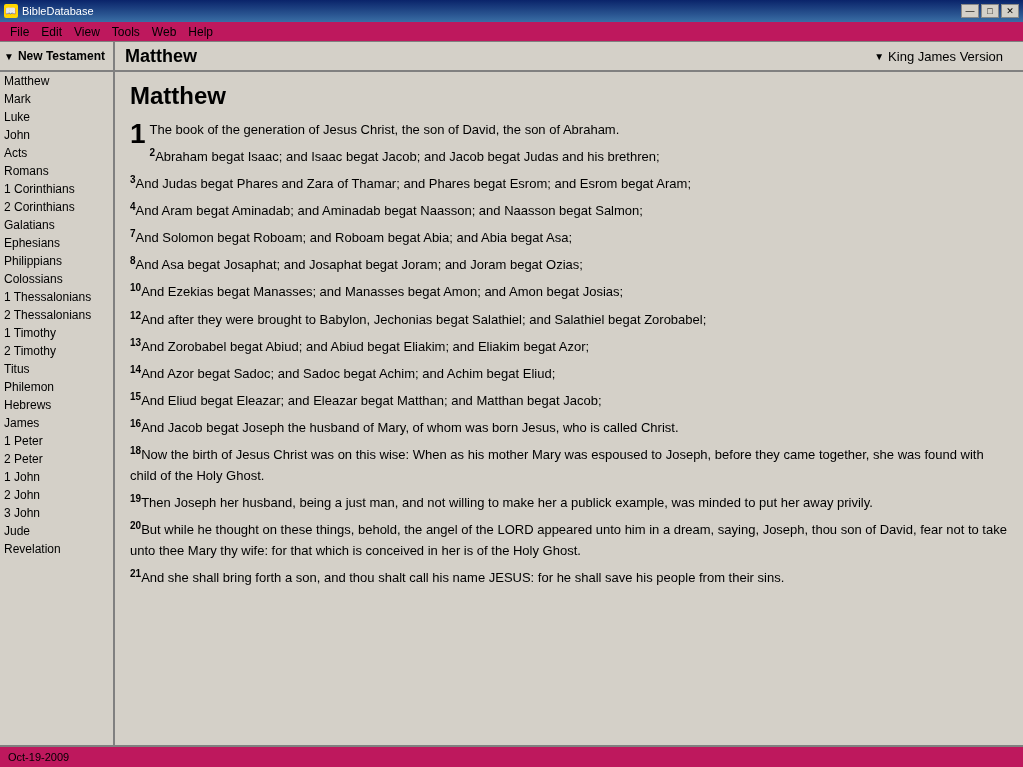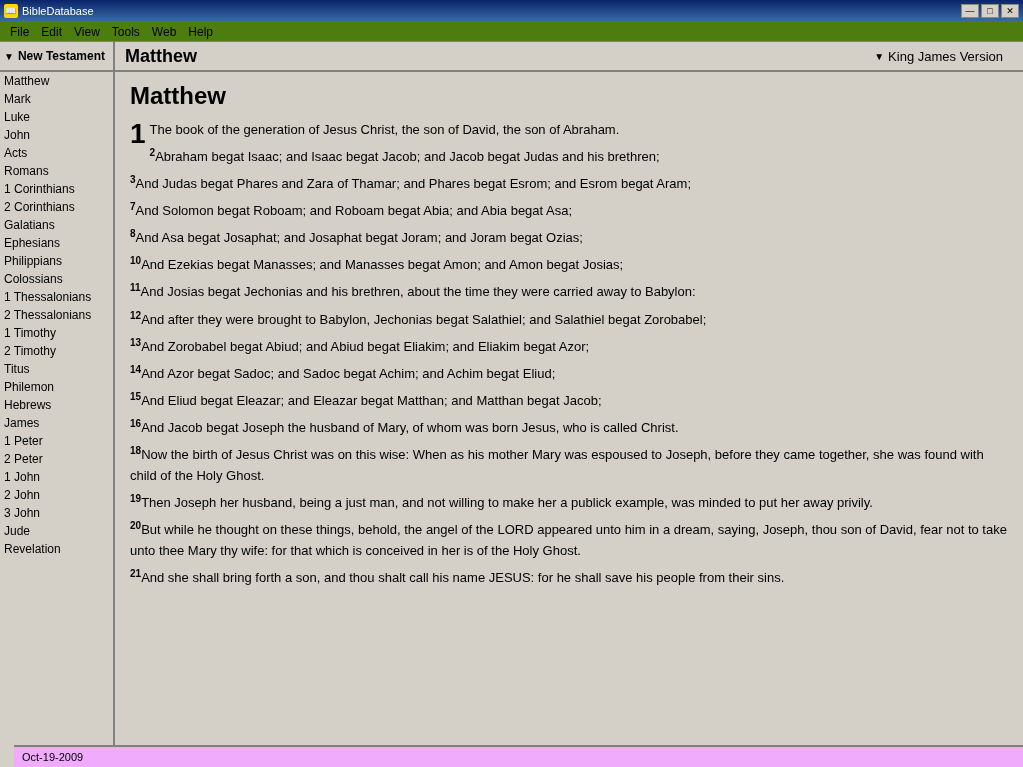--- a/index.html
+++ b/index.html
@@ -20,21 +20,21 @@
     .titlebar-icon { width: 14px; height: 14px; background: #ffd700; border-radius: 2px; font-size: 9px; display: flex; align-items: center; justify-content: center; }
     .titlebar-buttons { display: flex; gap: 2px; }
     .titlebar-btn {
       width: 18px; height: 14px; background: #d4d0c8; border: 1px solid #888;
       font-size: 9px; display: flex; align-items: center; justify-content: center;
       cursor: pointer; color: #000;
     }
 
     
     .menubar {
-      background: #4d7c0f;
+      background: #be185d;
       height: 20px;
       display: flex;
       align-items: center;
       padding: 0 4px;
       border-bottom: 1px solid #808080;
     }
     .menubar-item {
       padding: 2px 6px;
       font-size: 12px;
       cursor: pointer;
@@ -126,28 +126,27 @@
       color: #000;
     }
 
     .verse-container { font-size: 13px; color: #000; line-height: 1.6; }
     .verse-number { font-size: 10px; vertical-align: super; font-weight: bold; }
     .verse-large { font-size: 28px; font-weight: bold; float: left; margin-right: 4px; line-height: 1; }
     .verse-line { margin-bottom: 4px; display: block; }
 
     
     .statusbar {
-      background: #f0abfc;
+      background: #be185d;
       height: 22px;
       border-top: 2px solid #808080;
       display: flex;
       align-items: center;
       padding: 0 8px;
       font-size: 11px;
-      margin-left: 14px;
     }
   </style>
 </head>
 <body>
 
 <div class="titlebar">
   <div class="titlebar-left">
     <div class="titlebar-icon">📖</div>
     <span>BibleDatabase</span>
   </div>
@@ -212,24 +211,24 @@
       <div class="sidebar-item">Revelation</div>
     </div>
 
   <div class="content-area">
     <div class="content-title">Matthew</div>
     <div class="verse-container">
 
     <span class="verse-line"><span class="verse-large">1</span>The book of the generation of Jesus Christ, the son of David, the son of Abraham.</span>
         <span class="verse-line"><sup class="verse-number">2</sup>Abraham begat Isaac; and Isaac begat Jacob; and Jacob begat Judas and his brethren;</span>
         <span class="verse-line"><sup class="verse-number">3</sup>And Judas begat Phares and Zara of Thamar; and Phares begat Esrom; and Esrom begat Aram;</span>
+        <span class="verse-line"><sup class="verse-number">4</sup>And Aram begat Aminadab; and Aminadab begat Naasson; and Naasson begat Salmon;</span>
         <span class="verse-line"><sup class="verse-number">7</sup>And Solomon begat Roboam; and Roboam begat Abia; and Abia begat Asa;</span>
         <span class="verse-line"><sup class="verse-number">8</sup>And Asa begat Josaphat; and Josaphat begat Joram; and Joram begat Ozias;</span>
         <span class="verse-line"><sup class="verse-number">10</sup>And Ezekias begat Manasses; and Manasses begat Amon; and Amon begat Josias;</span>
-        <span class="verse-line"><sup class="verse-number">11</sup>And Josias begat Jechonias and his brethren, about the time they were carried away to Babylon:</span>
         <span class="verse-line"><sup class="verse-number">12</sup>And after they were brought to Babylon, Jechonias begat Salathiel; and Salathiel begat Zorobabel;</span>
         <span class="verse-line"><sup class="verse-number">13</sup>And Zorobabel begat Abiud; and Abiud begat Eliakim; and Eliakim begat Azor;</span>
         <span class="verse-line"><sup class="verse-number">14</sup>And Azor begat Sadoc; and Sadoc begat Achim; and Achim begat Eliud;</span>
         <span class="verse-line"><sup class="verse-number">15</sup>And Eliud begat Eleazar; and Eleazar begat Matthan; and Matthan begat Jacob;</span>
         <span class="verse-line"><sup class="verse-number">16</sup>And Jacob begat Joseph the husband of Mary, of whom was born Jesus, who is called Christ.</span>
         <span class="verse-line"><sup class="verse-number">18</sup>Now the birth of Jesus Christ was on this wise: When as his mother Mary was espoused to Joseph, before they came together, she was found with child of the Holy Ghost.</span>
         <span class="verse-line"><sup class="verse-number">19</sup>Then Joseph her husband, being a just man, and not willing to make her a publick example, was minded to put her away privily.</span>
         <span class="verse-line"><sup class="verse-number">20</sup>But while he thought on these things, behold, the angel of the LORD appeared unto him in a dream, saying, Joseph, thou son of David, fear not to take unto thee Mary thy wife: for that which is conceived in her is of the Holy Ghost.</span>
         <span class="verse-line"><sup class="verse-number">21</sup>And she shall bring forth a son, and thou shalt call his name JESUS: for he shall save his people from their sins.</span>
       </div>

